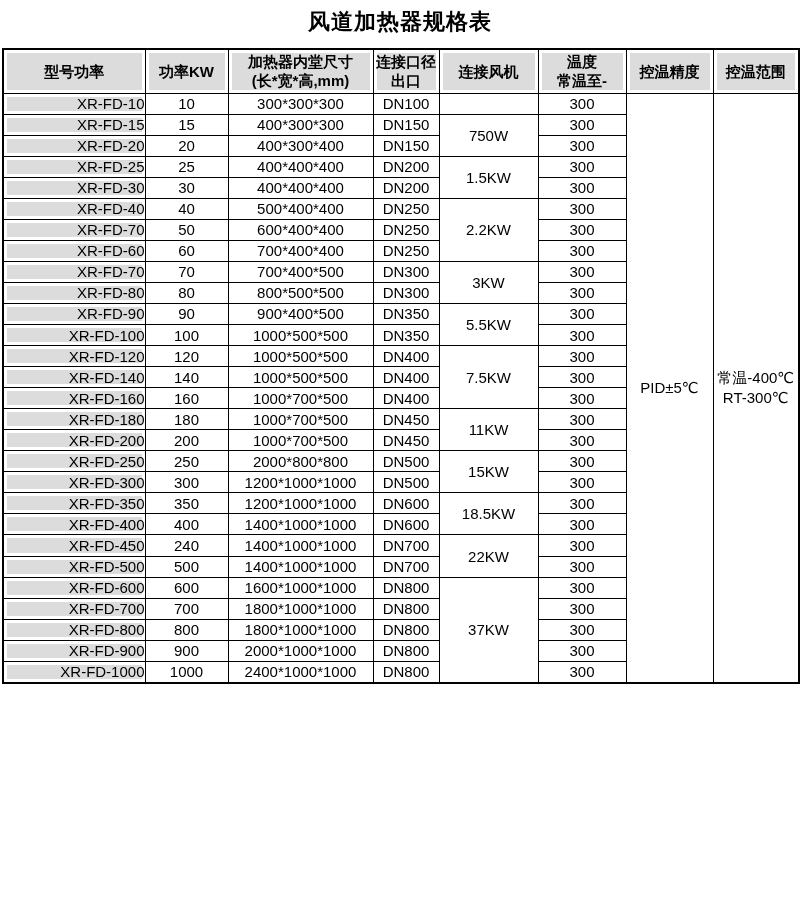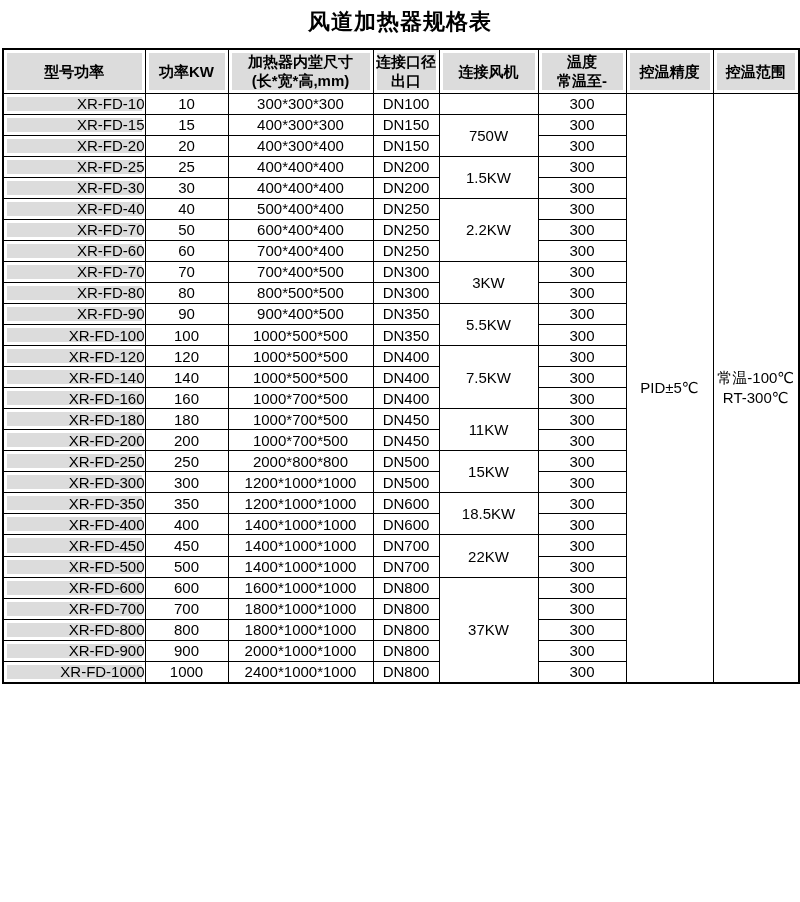--- a/index.html
+++ b/index.html
@@ -84,21 +84,21 @@
   <tbody>
       <tr>
         <td class="model">XR-FD-10</td>
         <td>10</td>
         <td>300*300*300</td>
         <td>DN100</td>
         <td rowspan="1"></td>
         <td>300</td>
         <td rowspan="28">PID±5℃</td>
         <td class="range" rowspan="28">
-          <div>常温-100℃</div>
+          <div>常温-400℃</div>
           <div>RT-300℃</div>
         </td>
       </tr>
       <tr>
         <td class="model">XR-FD-15</td>
         <td>15</td>
         <td>400*300*300</td>
         <td>DN150</td>
         <td rowspan="2">750W</td>
         <td>300</td>
@@ -239,21 +239,21 @@
       </tr>
       <tr>
         <td class="model">XR-FD-400</td>
         <td>400</td>
         <td>1400*1000*1000</td>
         <td>DN600</td>
         <td>300</td>
       </tr>
       <tr>
         <td class="model">XR-FD-450</td>
-        <td>450</td>
+        <td>240</td>
         <td>1400*1000*1000</td>
         <td>DN700</td>
         <td rowspan="2">22KW</td>
         <td>300</td>
       </tr>
       <tr>
         <td class="model">XR-FD-500</td>
         <td>500</td>
         <td>1400*1000*1000</td>
         <td>DN700</td>

